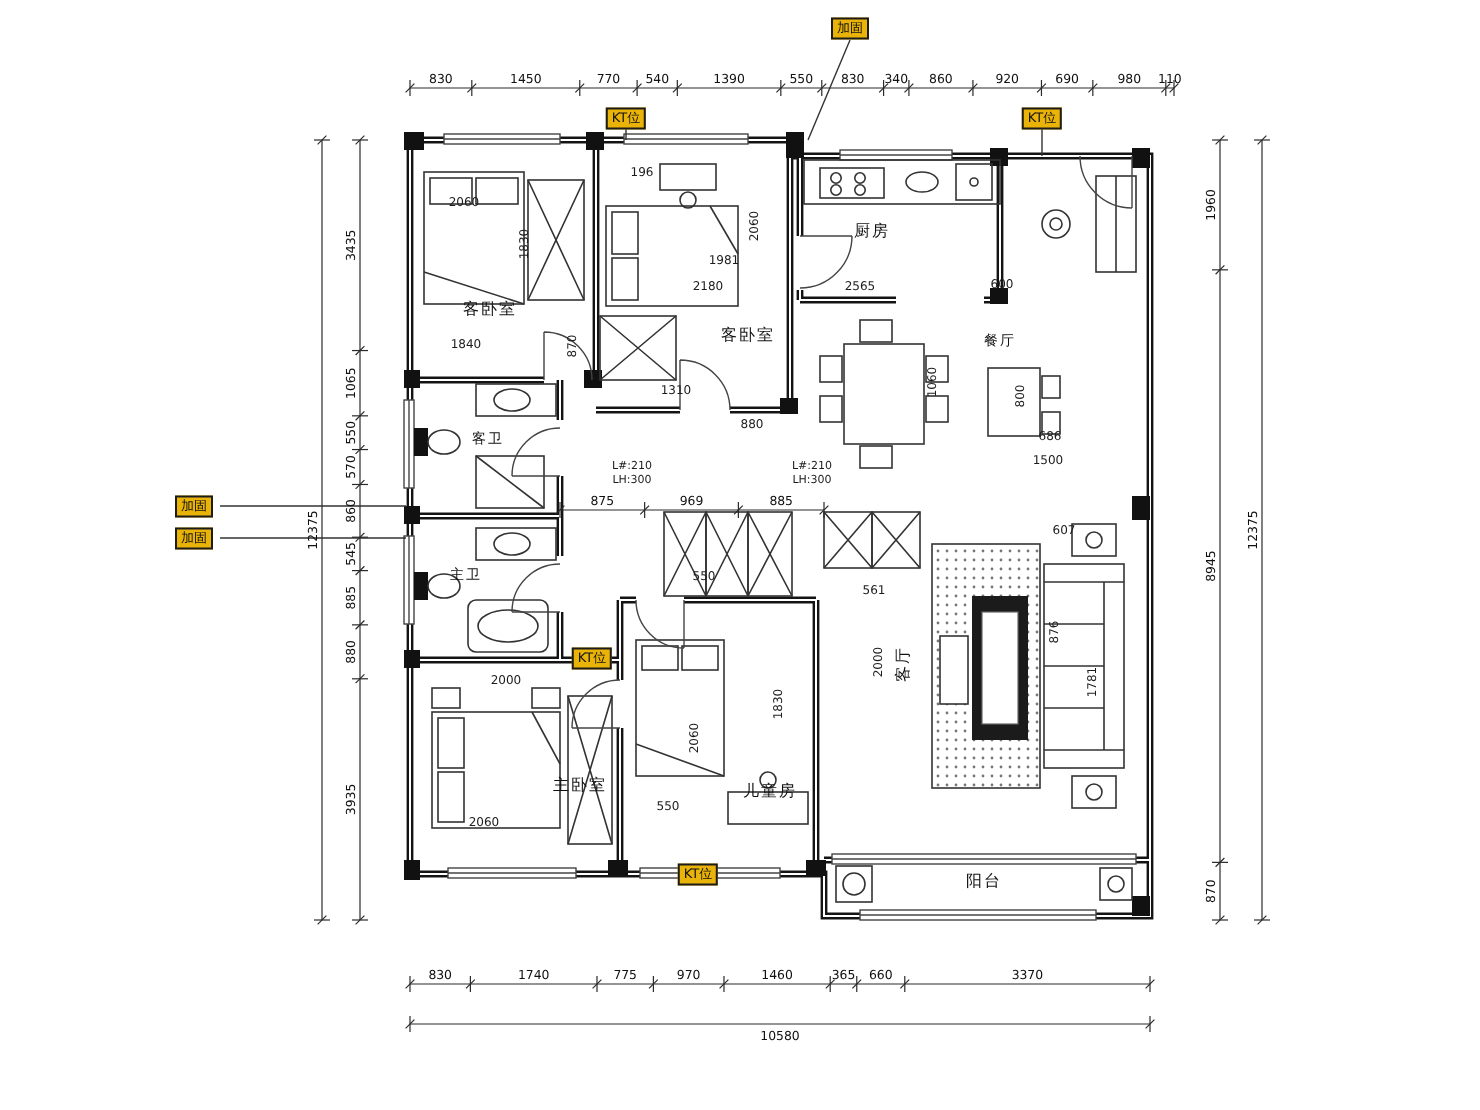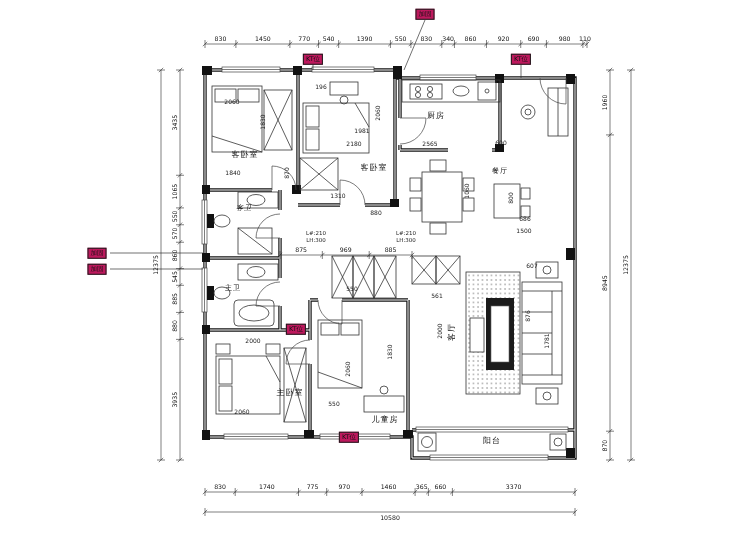--- a/index.html
+++ b/index.html
@@ -3,21 +3,21 @@
 <meta charset="utf-8">
 <style>
   html,body{margin:0;padding:0;background:#fff}
   .canvas{position:relative;width:740px;height:555px;background:#fff;overflow:hidden;
           font-family:"DejaVu Sans","Liberation Sans",sans-serif}
   #plan-svg{position:absolute;left:0;top:0}
   #labels-layer{position:absolute;left:0;top:0;width:740px;height:555px;pointer-events:none}
   .lbl{position:absolute;color:#111;white-space:nowrap;line-height:1}
   .lbl.room{font-size:8px;letter-spacing:1px}
   .lbl.dim{font-size:6px;color:#1c1c1c}
-  .lbl.callout{font-size:6.5px;border:1px solid #1c1c1c;padding:1px 2px;background:#be185d}
+  .lbl.callout{font-size:6.5px;border:1px solid #1c1c1c;padding:1px 2px;background:#eab308}
   .lbl.note{font-size:5.5px;color:#1c1c1c}
   #dims-layer line{stroke:#2a2a2a;stroke-width:0.6}
   #dims-layer text{font-size:6.2px;fill:#111;text-anchor:middle;font-family:"DejaVu Sans",sans-serif}
 </style>
 </head>
 <body>
 
 <div class="canvas">
 
 <svg id="plan-svg" width="740" height="555" viewBox="0 0 740 555">
@@ -352,24 +352,24 @@
         <text x="345.7581531696592" y="252.4">969</text>
         <text x="390.5965555148406" y="252.4">885</text>
       </g>
 </svg>
 
 <div id="labels-layer">
       <div class="lbl room" style="left: 245px; top: 155px; transform: translate(-50%, -50%);">客卧室</div>
       <div class="lbl room" style="left: 374px; top: 168px; transform: translate(-50%, -50%);">客卧室</div>
       <div class="lbl room" style="left: 436px; top: 116px; transform: translate(-50%, -50%);">厨房</div>
       <div class="lbl room" style="left: 500px; top: 171px; font-size: 7px; transform: translate(-50%, -50%);">餐厅</div>
-      <div class="lbl room" style="left: 244px; top: 208px; font-size: 7px; transform: translate(-50%, -50%); font-style: italic;">客卫</div>
+      <div class="lbl room" style="left: 244px; top: 220px; font-size: 7px; transform: translate(-50%, -50%);">客卫</div>
       <div class="lbl room" style="left: 233px; top: 288px; font-size: 7px; transform: translate(-50%, -50%);">主卫</div>
       <div class="lbl room" style="left: 290px; top: 393px; transform: translate(-50%, -50%);">主卧室</div>
-      <div class="lbl room" style="left: 385px; top: 396px; transform: translate(-50%, -50%); margin-top: 24px;">儿童房</div>
+      <div class="lbl room" style="left: 385px; top: 396px; transform: translate(-50%, -50%);">儿童房</div>
       <div class="lbl room" style="left: 492px; top: 441px; transform: translate(-50%, -50%);">阳台</div>
       <div class="lbl room" style="left: 452px; top: 332px; transform: translate(-50%, -50%) rotate(-90deg);">客厅</div>
       <div class="lbl callout" style="left: 425px; top: 14px; transform: translate(-50%, -50%);">加固</div>
       <div class="lbl callout" style="left: 97px; top: 253px; transform: translate(-50%, -50%);">加固</div>
       <div class="lbl callout" style="left: 97px; top: 269px; transform: translate(-50%, -50%);">加固</div>
       <div class="lbl callout" style="left: 313px; top: 59px; transform: translate(-50%, -50%);">KT位</div>
       <div class="lbl callout" style="left: 521px; top: 59px; transform: translate(-50%, -50%);">KT位</div>
       <div class="lbl callout" style="left: 296px; top: 329px; transform: translate(-50%, -50%);">KT位</div>
       <div class="lbl callout" style="left: 349px; top: 437px; transform: translate(-50%, -50%);">KT位</div>
       <div class="lbl note" style="left: 316px; top: 234px; transform: translate(-50%, -50%);">L#:210</div>

